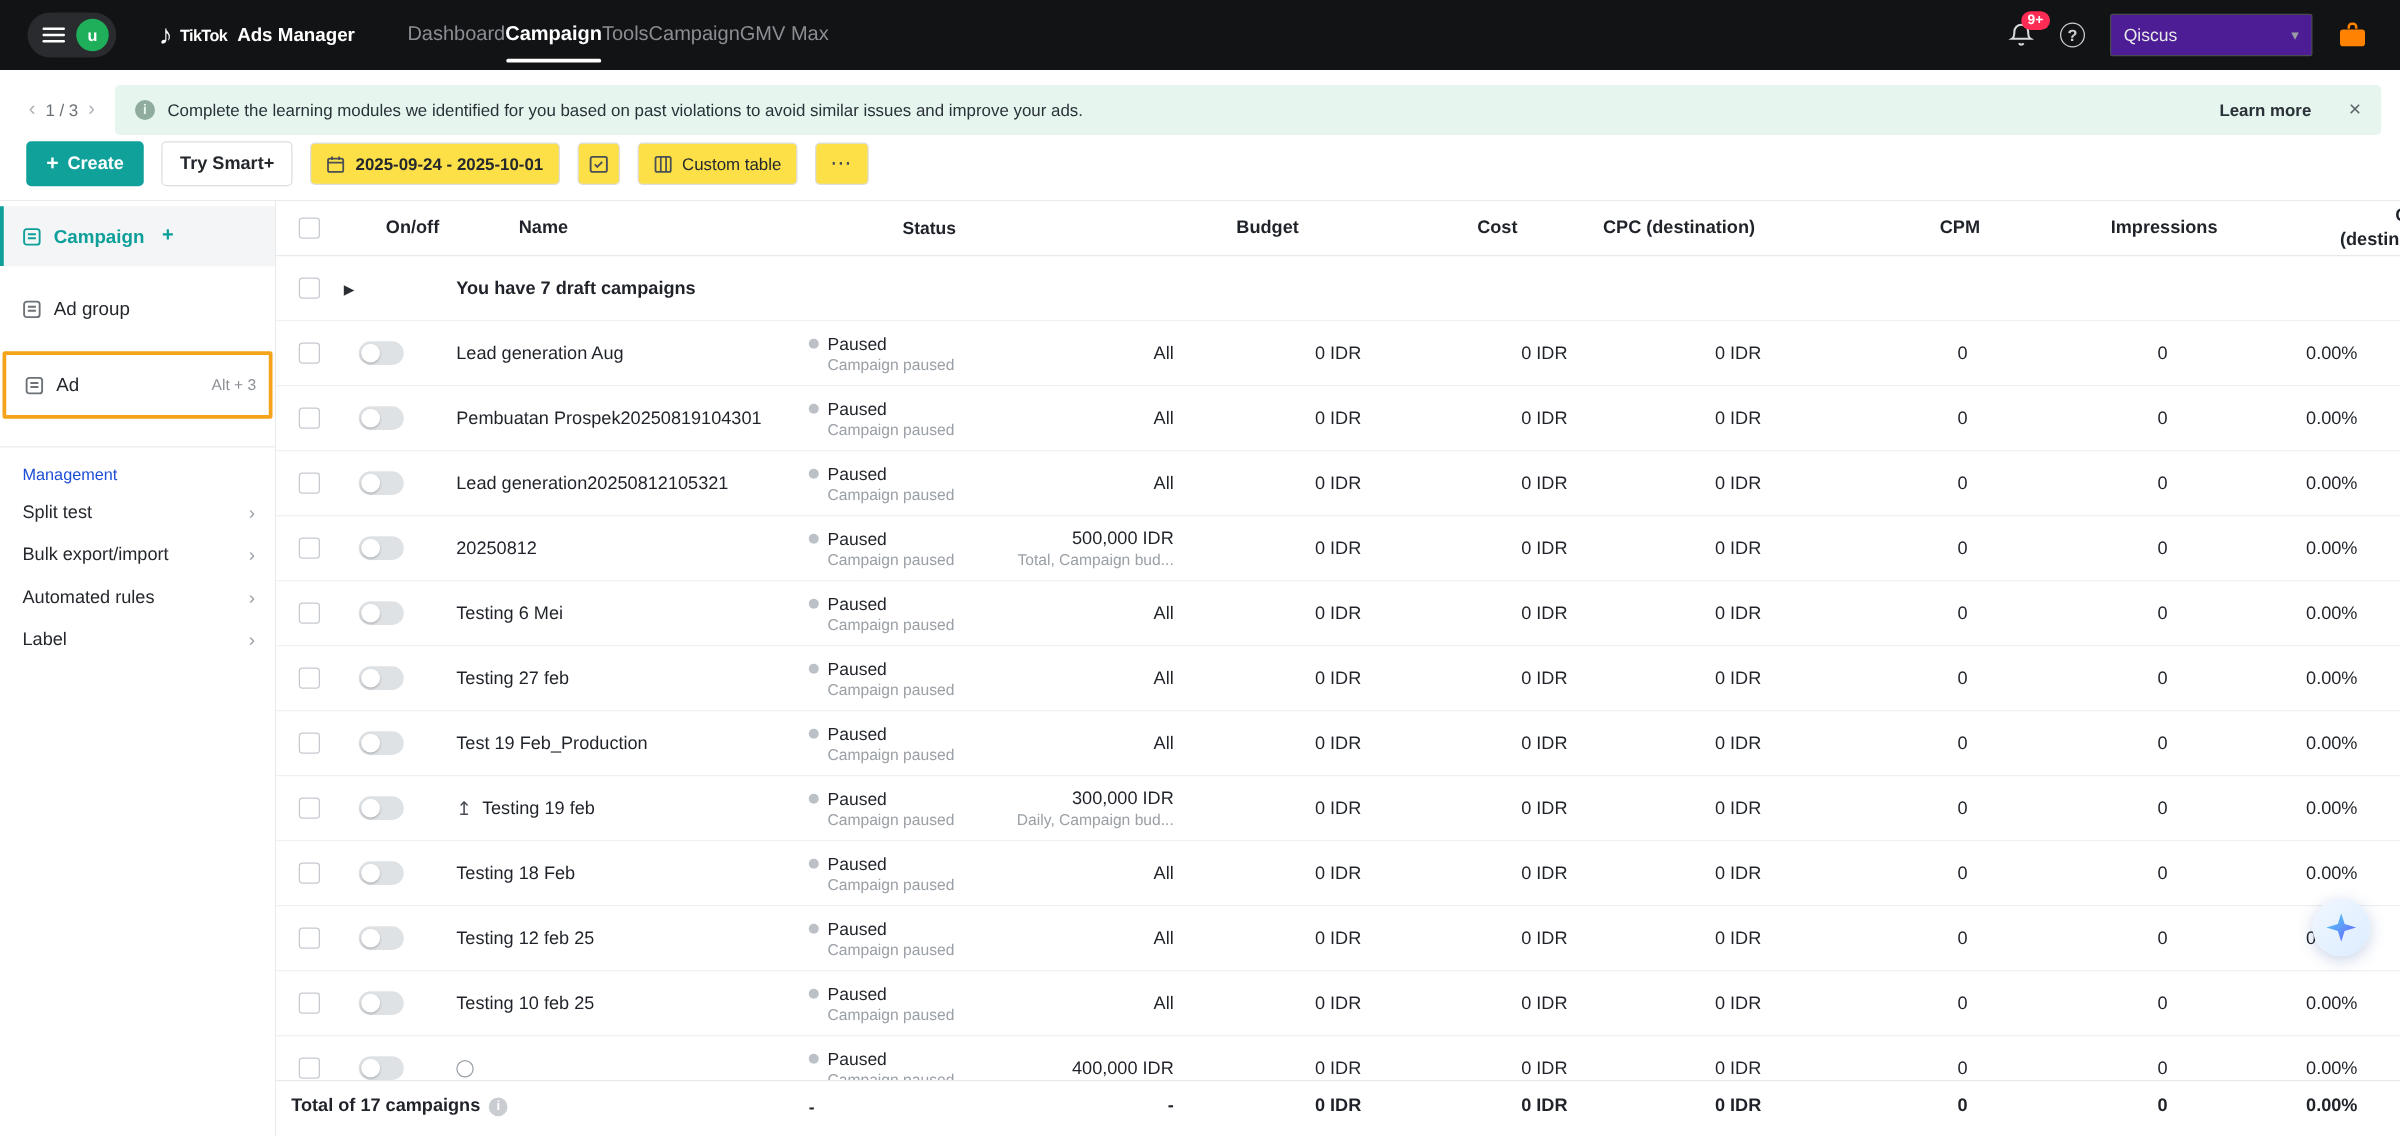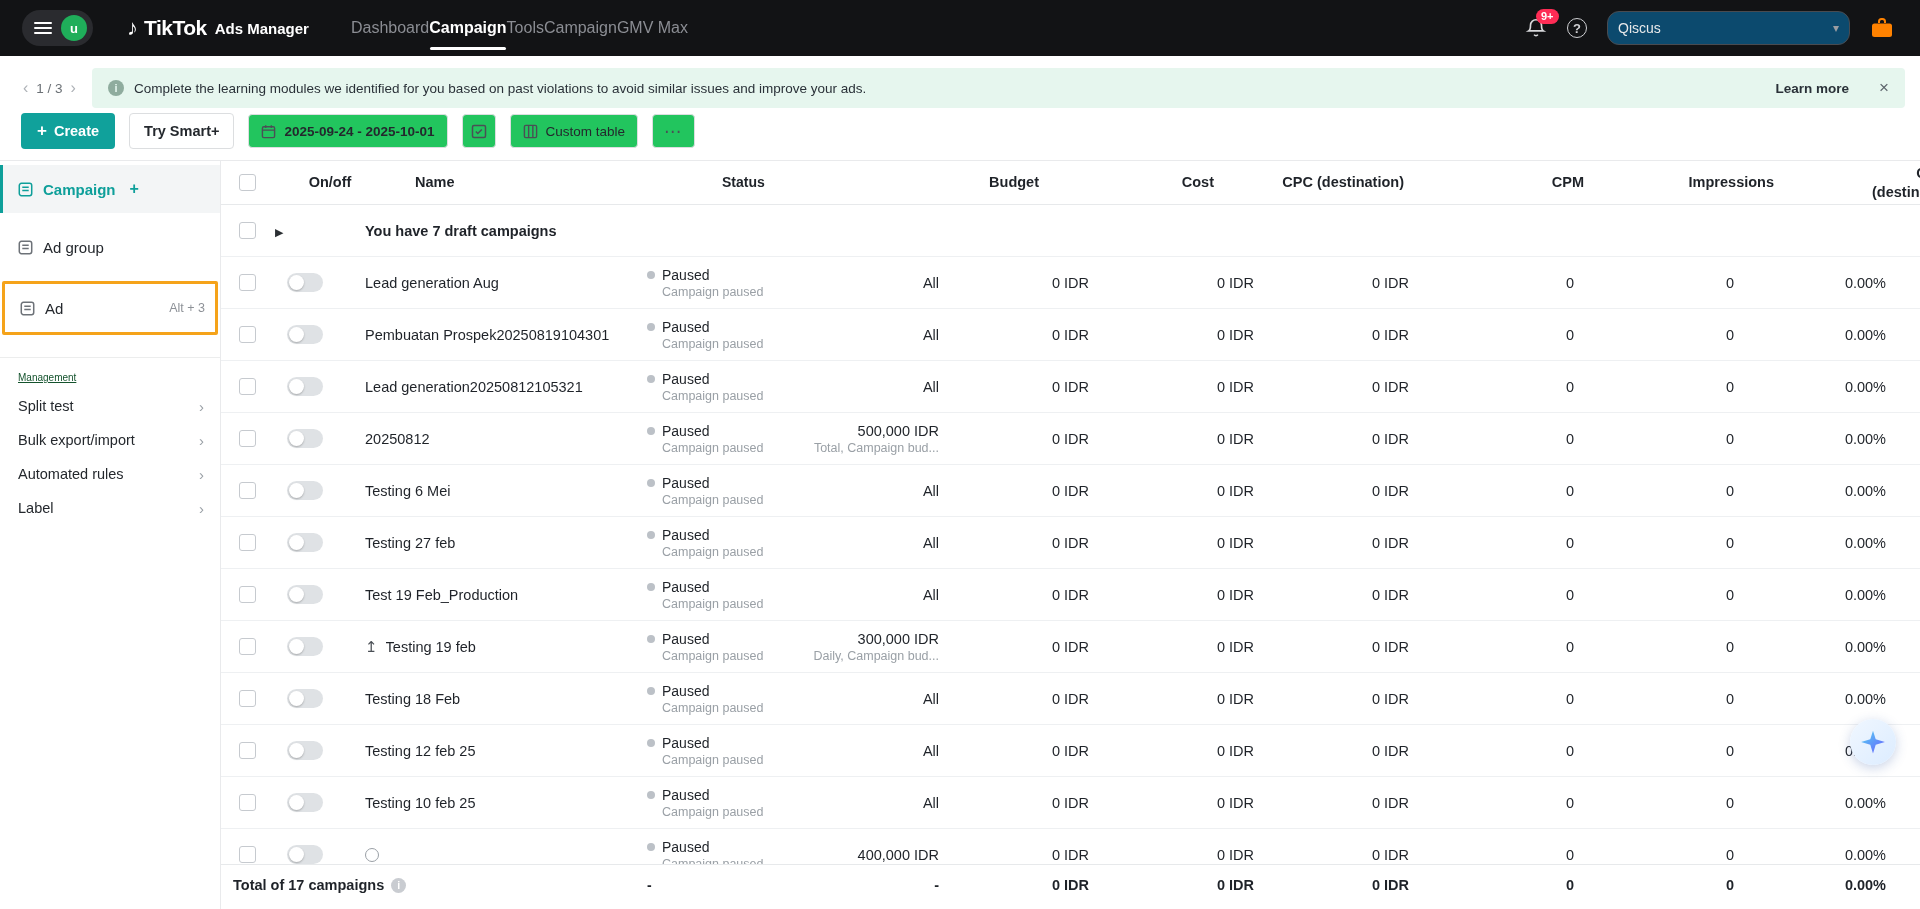--- a/index.html
+++ b/index.html
@@ -10,35 +10,35 @@
   .topbar { position:absolute; top:0; left:0; width:1920px; height:56px; background:#121315;
     display:flex; align-items:center; z-index:20; }
   .menu-pill { display:flex; align-items:center; gap:9px; background:#2a2b2f; border-radius:22px;
     padding:5px 6px 5px 12px; margin-left:22px; }
   .hamburger { width:18px; display:flex; flex-direction:column; gap:3px; }
   .hamburger span { height:2px; background:#fff; border-radius:1px; }
   .avatar { width:26px; height:26px; border-radius:50%; background:#1fae5a; color:#fff; font-size:13px;
     font-weight:bold; display:flex; align-items:center; justify-content:center; }
   .logo { display:flex; align-items:center; gap:6px; margin-left:34px; color:#fff; white-space:nowrap; }
   .logo .note { font-size:22px; font-weight:bold; line-height:1; }
-  .logo .brand { font-size:21px; font-weight:bold; letter-spacing:-0.5px; }
+  .logo .brand { font-size:13px; font-weight:bold; letter-spacing:-0.5px; }
   .logo .suffix { font-size:15px; font-weight:600; margin-left:2px; }
   .nav { display:flex; margin-left:42px; height:56px; align-items:stretch; }
   .nav-item { color:#8b8d93; font-size:16px; display:flex; align-items:center; position:relative; cursor:pointer; }
   .nav-item.active { color:#fff; font-weight:bold; }
   .nav-item.active::after { content:""; position:absolute; left:1px; right:1px; bottom:6px; height:3px;
     background:#fff; border-radius:2px; }
   .topbar-right { margin-left:auto; display:flex; align-items:center; gap:20px; margin-right:26px; }
   .bell { position:relative; width:22px; height:22px; }
   .badge { position:absolute; top:-8px; left:11px; background:#fe2c55; color:#fff; font-size:11px;
     font-weight:bold; border-radius:9px; padding:1px 5px; line-height:13px; }
   .help-circle { width:20px; height:20px; border:1.5px solid #cfd0d3; border-radius:50%; color:#cfd0d3;
     font-size:13px; font-weight:bold; display:flex; align-items:center; justify-content:center; }
-  .account-select { display:flex; align-items:center; justify-content:space-between; width:243px; height:34px;
-    border:1px solid #494b50; border-radius:12px; color:#e8e9ea; font-size:14px; padding:0 10px; background:#0c4a6e; }
+  .account-select { display:flex; align-items:center; justify-content:space-between; width:162px; height:34px;
+    border:1px solid #494b50; border-radius:2px; color:#e8e9ea; font-size:14px; padding:0 10px; background:#4c1d95; }
   .account-select .chev { color:#9b9da2; font-size:12px; }
 
   
   .banner-row { position:absolute; top:68px; left:17px; right:15px; height:40px; display:flex; align-items:center; }
   .pager { display:flex; align-items:center; gap:8px; font-size:13.5px; color:#6b7075; padding:0 16px 0 6px; white-space:nowrap; }
   .pager .chev { color:#aeb2b7; font-size:16px; cursor:pointer; }
   .banner { flex:1; height:40px; background:#e6f6ee; border-radius:4px; display:flex; align-items:center;
     padding:0 16px; gap:10px; }
   .info-icon { width:16px; height:16px; border-radius:50%; background:#8fac9e; color:#e6f6ee; font-size:11px;
     font-weight:bold; display:flex; align-items:center; justify-content:center; flex:none; }
@@ -50,21 +50,21 @@
   .toolbar { position:absolute; top:112px; left:21px; right:15px; height:38px; display:flex; align-items:center; }
   .btn { border-radius:4px; height:36px; display:flex; align-items:center; font-size:14.5px; cursor:pointer; }
   .btn-create { background:#10a19b; color:#fff; border:none; padding:0 16px; gap:7px; font-weight:600; }
   .btn-create .plus { font-size:17px; font-weight:bold; }
   .btn-smart { background:#fff; border:1px solid #dcdee0; color:#24282d; padding:0 14px; font-weight:600; margin-left:14px; }
   .search-box { flex:1; height:36px; background:#f4f5f6; border-radius:4px; display:flex; align-items:center;
     padding:0 12px; gap:9px; margin-left:14px; }
   .search-input { flex:1; border:none; outline:none; background:transparent; font-size:14px; color:#333;
     font-family:"Liberation Sans","DejaVu Sans",sans-serif; }
   .search-input::placeholder { color:#989ca3; }
-  .tool-btn { height:34px; background:#22c55e; border:1px solid #dcdee0; border-radius:4px; display:flex;
+  .tool-btn { height:34px; background:#fde047; border:1px solid #dcdee0; border-radius:4px; display:flex;
     align-items:center; gap:8px; padding:0 12px; font-size:13.5px; color:#24282d; margin-left:14px; cursor:pointer; white-space:nowrap; }
   .date-btn span { font-weight:600; }
   .icon-btn { padding:0 8px; }
   .more-btn { font-size:17px; letter-spacing:2px; color:#4a4f55; padding:0 11px; }
 
   
   .main-divider { position:absolute; top:160px; left:0; width:1920px; height:1px; background:#e9eaec; }
 
   
   .sidebar { position:absolute; top:161px; left:0; width:221px; bottom:0; background:#fff;
@@ -72,21 +72,21 @@
   .side-item { height:48px; display:flex; align-items:center; padding:0 14px 0 18px; font-size:15px; gap:10px;
     color:#24282d; cursor:pointer; }
   .side-item.active { background:#f3f5f6; color:#0e9f9a; font-weight:bold; box-shadow:inset 3px 0 0 #0e9f9a; }
   .side-item .plus { color:#0e9f9a; font-weight:bold; font-size:16px; margin-left:4px; }
   .side-item.adgroup { margin-top:12px; height:44px; }
   .ad-wrap { margin:12px 2px 0; border:3px solid #f5a31a; border-radius:2px; height:54px; display:flex;
     align-items:center; padding:0 10px 0 15px; gap:10px; font-size:15px; color:#24282d; cursor:pointer; }
   .ad-wrap .spacer { flex:1; }
   .shortcut { width:46px; text-align:right; font-size:12.5px; color:#8d9197; line-height:1.35; }
   .side-section { margin-top:22px; border-top:1px solid #eceded; padding-top:14px; }
-  .side-label { color:#14532d; font-size:10px; padding:0 18px; margin-bottom:6px;text-decoration:underline; }
+  .side-label { color:#1d4ed8; font-size:13px; padding:0 18px; margin-bottom:6px; }
   .mgmt-item { height:34px; display:flex; align-items:center; justify-content:space-between;
     padding:0 16px 0 18px; font-size:14.5px; color:#24282d; cursor:pointer; }
   .mgmt-item .chev { color:#9aa0a6; font-size:15px; }
 
   
   .table { position:absolute; top:161px; left:221px; right:0; bottom:0; background:#fff; overflow:hidden; }
   .trow { display:grid;
     grid-template-columns:52px 64px 290px 180px 160px 150px 165px 155px 165px 160px minmax(0,1fr);
     align-items:center; }
   .thead { height:44px; border-bottom:1px solid #e7e9eb; font-weight:bold; font-size:14.5px;gap:25px; }

